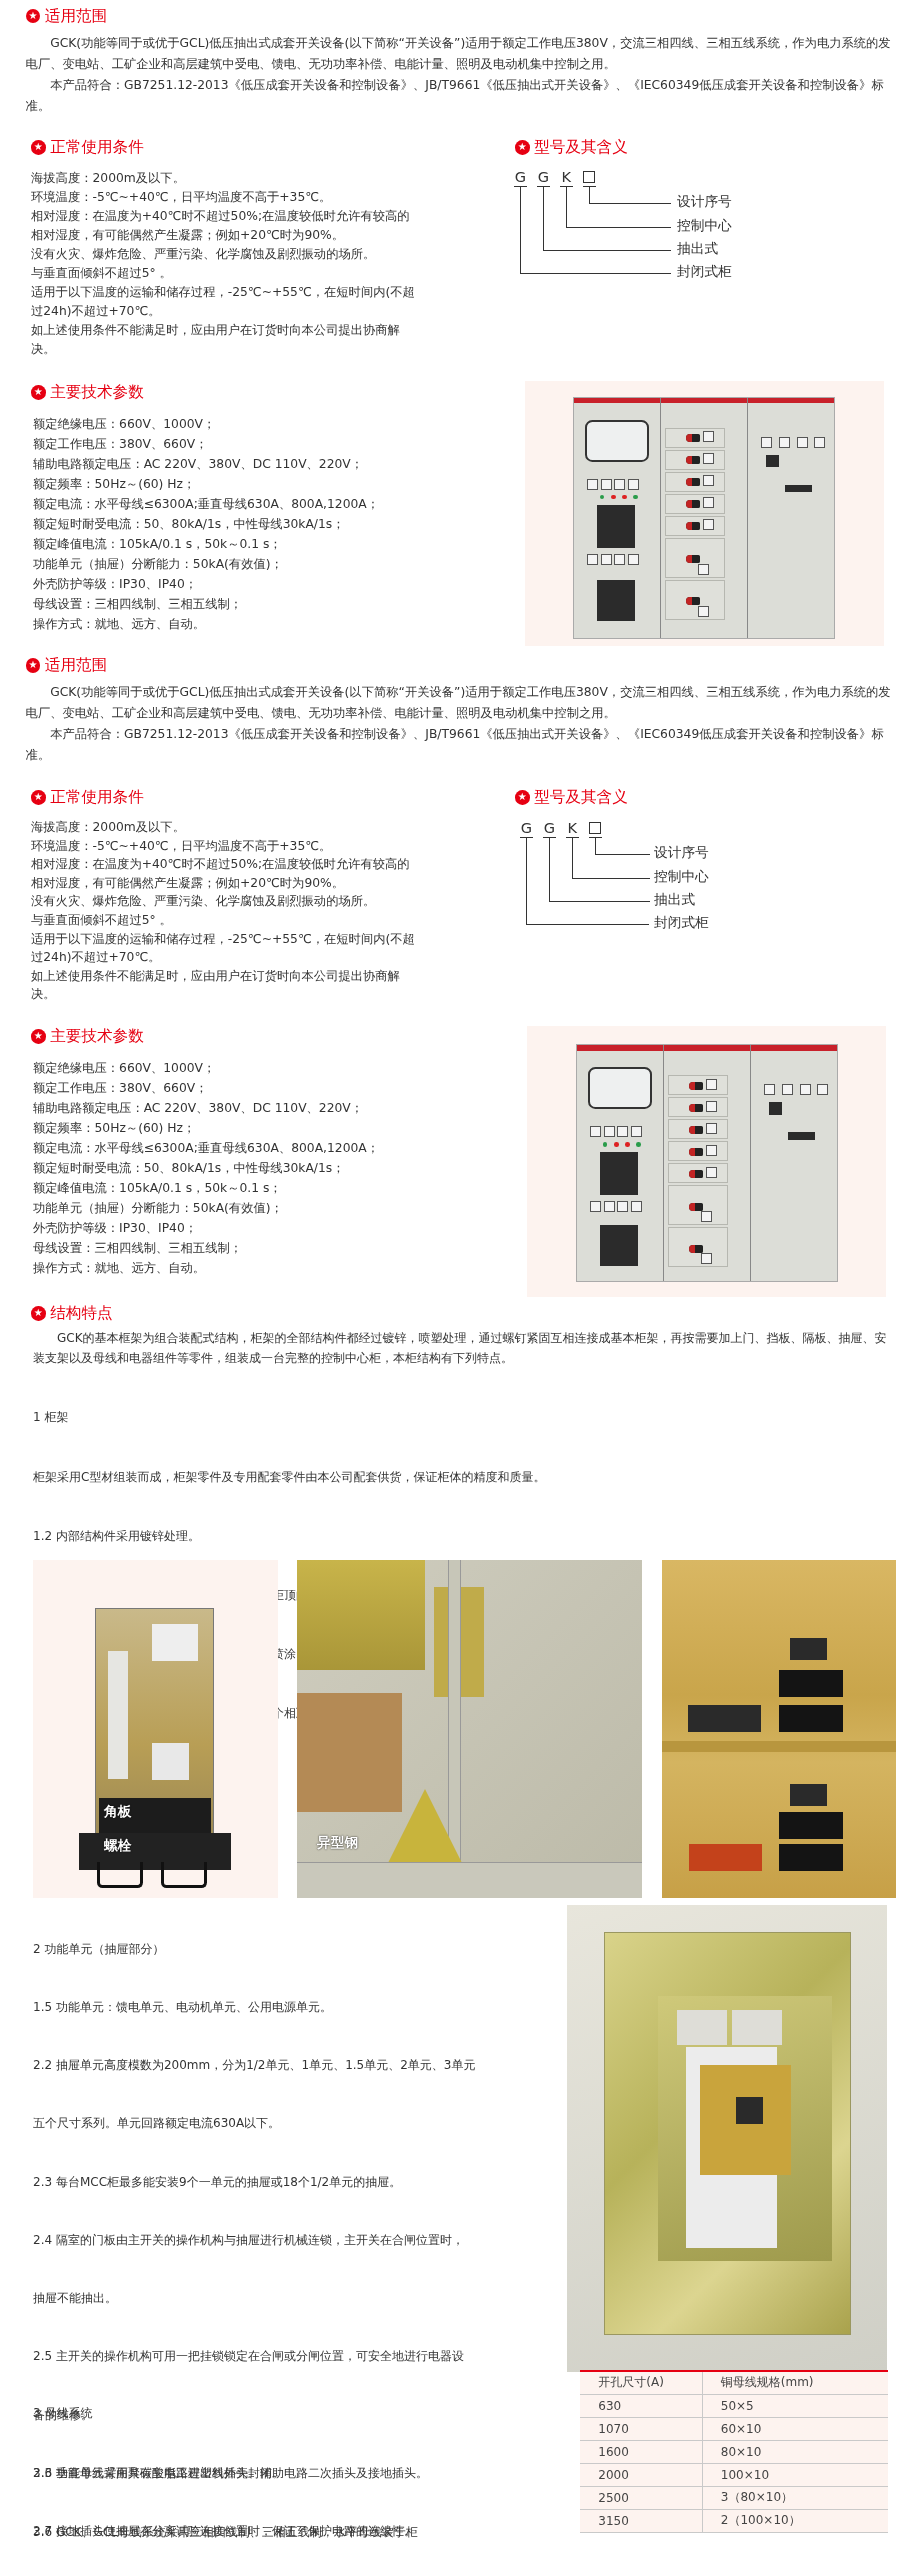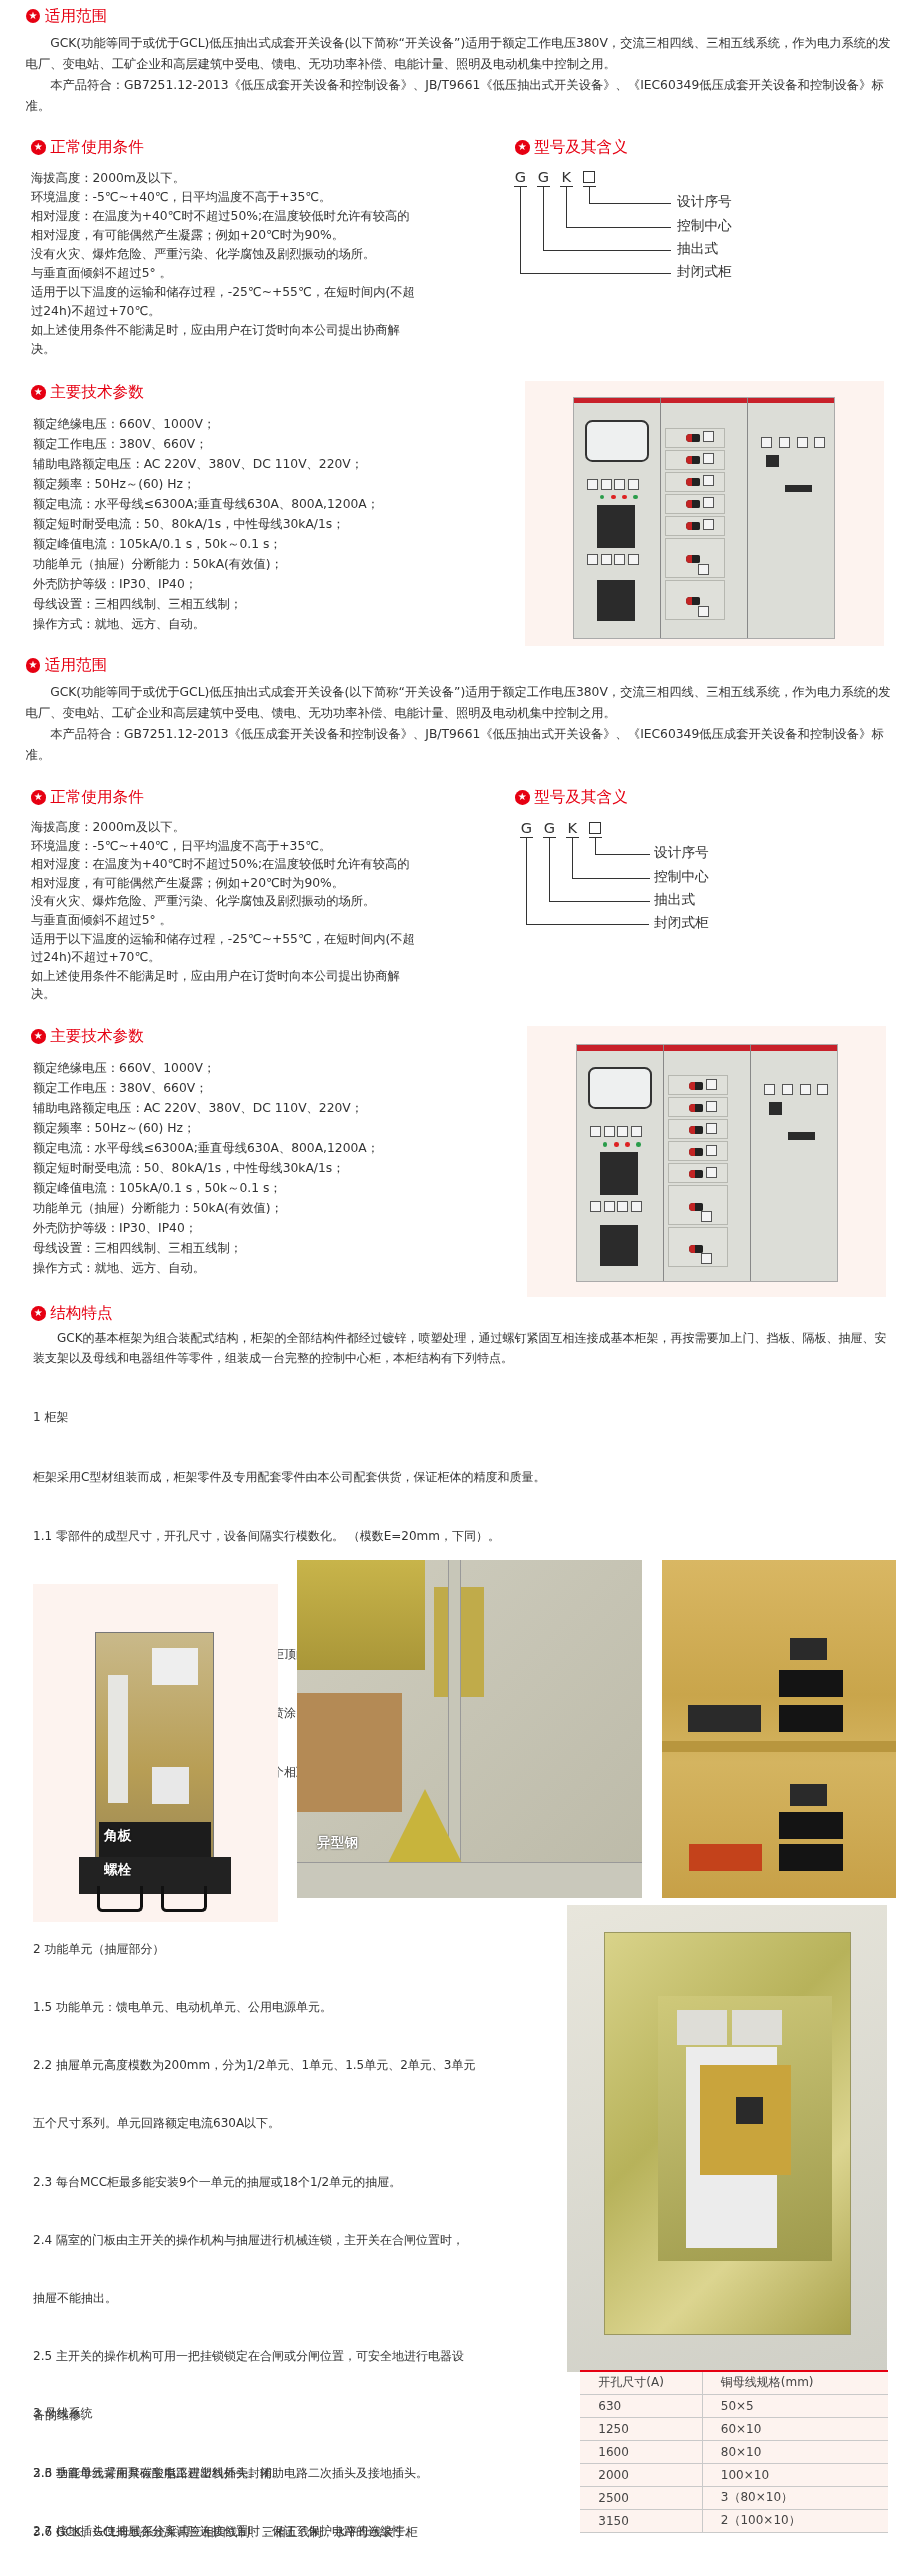--- a/index.html
+++ b/index.html
@@ -317,28 +317,27 @@
 <div class="sec-title" style="left:31px;top:1303px;">
   <span class="star">★</span>
   <span>结构特点</span>
 </div>
 <div class="para" style="left:33px;top:1328px;width:864px;font-size:12px;line-height:20px;">
   <p>GCK的基本框架为组合装配式结构，柜架的全部结构件都经过镀锌，喷塑处理，通过螺钉紧固互相连接成基本柜架，再按需要加上门、挡板、隔板、抽屉、安装支架以及母线和电器组件等零件，组装成一台完整的控制中心柜，本柜结构有下列特点。</p>
 </div>
 <div class="lines" style="left:33px;top:1369px;font-size:12px;line-height:19.7px;white-space:pre;">
   <div>1 柜架</div>
   <div>  柜架采用C型材组装而成，柜架零件及专用配套零件由本公司配套供货，保证柜体的精度和质量。</div>
-  <div>1.1 零部件的成型尺寸，开孔尺寸，设备间隔实行模数化。 （模数E=20mm，下同）。</div>
   <div>1.2 内部结构件采用镀锌处理。</div>
   <div>1.3 柜体顶盖为可拆卸式，拿掉顶盖可以看到柜顶的四角装有吊环，用于起吊和装运。</div>
   <div>1.4 外部经磷化处理；然后采用静电环氧粉末喷涂。</div>
   <div>1.5 柜架分成母线室、功能单元室、电缆室三个相互隔离区间，可防止事故扩散和便于带电维修。</div>
 </div>
 
-<div class="photo" style="left:33px;top:1560px;width:245px;height:338px;background:#fdf3ef;margin-top:24px;">
+<div class="photo" style="left:33px;top:1560px;width:245px;height:338px;background:#fdf3ef;">
   <div class="abs" style="left:62px;top:48px;width:119px;height:229px;background:linear-gradient(180deg,#c9b98a,#b89e55 60%,#9d8a55);border:1.8px solid #777;"></div>
   <div class="abs" style="left:75px;top:91px;width:20px;height:128px;background:#e6e6e2;"></div>
   <div class="abs" style="left:119px;top:64px;width:46px;height:37px;background:#eee;"></div>
   <div class="abs" style="left:119px;top:183px;width:37px;height:37px;background:#e8e8e8;"></div>
   <div class="abs" style="left:66px;top:238px;width:112px;height:37px;background:#1c1c1c;"></div>
   <div class="abs" style="left:46px;top:273px;width:152px;height:37px;background:#222;"></div>
   <div class="abs" style="left:64px;top:302px;width:46px;height:25.6px;border:3.7px solid #111;border-top:none;border-radius:0 0 5.5px 5.5px;"></div>
   <div class="abs" style="left:128px;top:302px;width:46px;height:25.6px;border:3.7px solid #111;border-top:none;border-radius:0 0 5.5px 5.5px;"></div>
   <span class="photo-label" style="left:71px;top:243px;">角板</span>
   <span class="photo-label" style="left:71px;top:277px;">螺栓</span>
@@ -414,21 +413,21 @@
       <th>开孔尺寸(A)</th>
       <th>铜母线规格(mm)</th>
     </tr>
   </thead>
   <tbody>
     <tr>
         <td>630</td>
         <td>50×5</td>
       </tr>
     <tr>
-        <td>1250</td>
+        <td>1070</td>
         <td>60×10</td>
       </tr>
     <tr>
         <td>1600</td>
         <td>80×10</td>
       </tr>
     <tr>
         <td>2000</td>
         <td>100×10</td>
       </tr>

